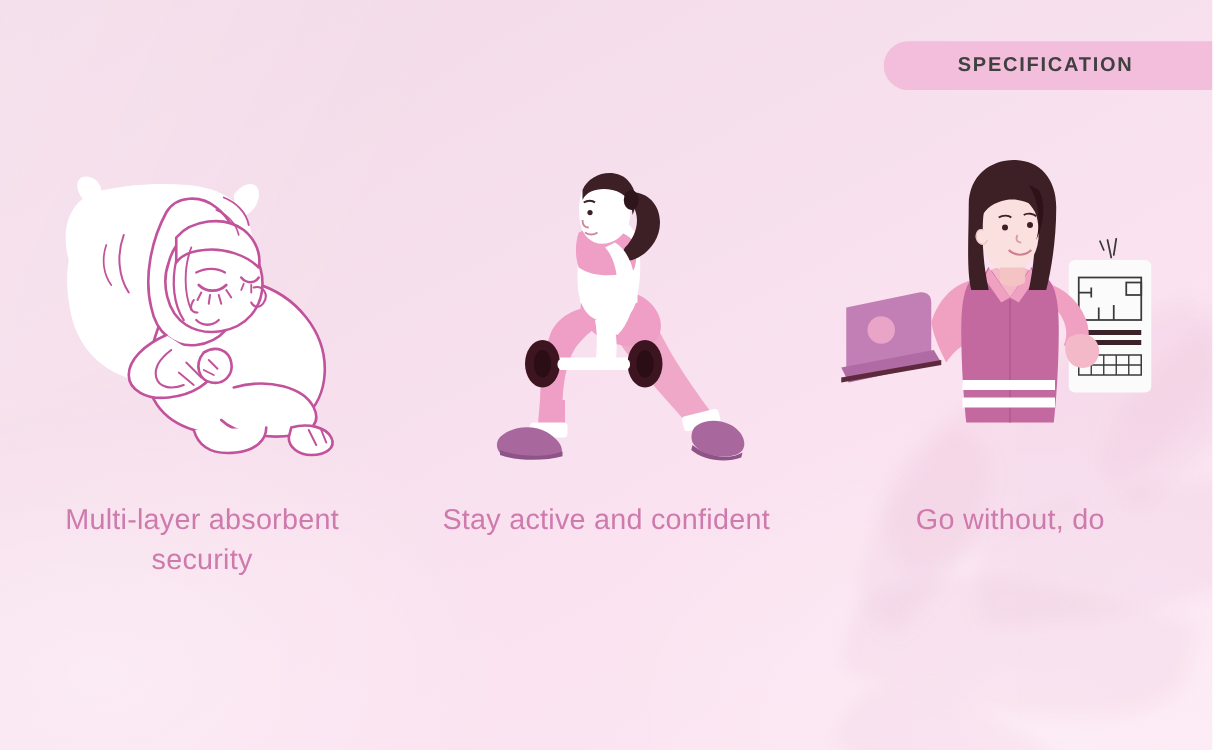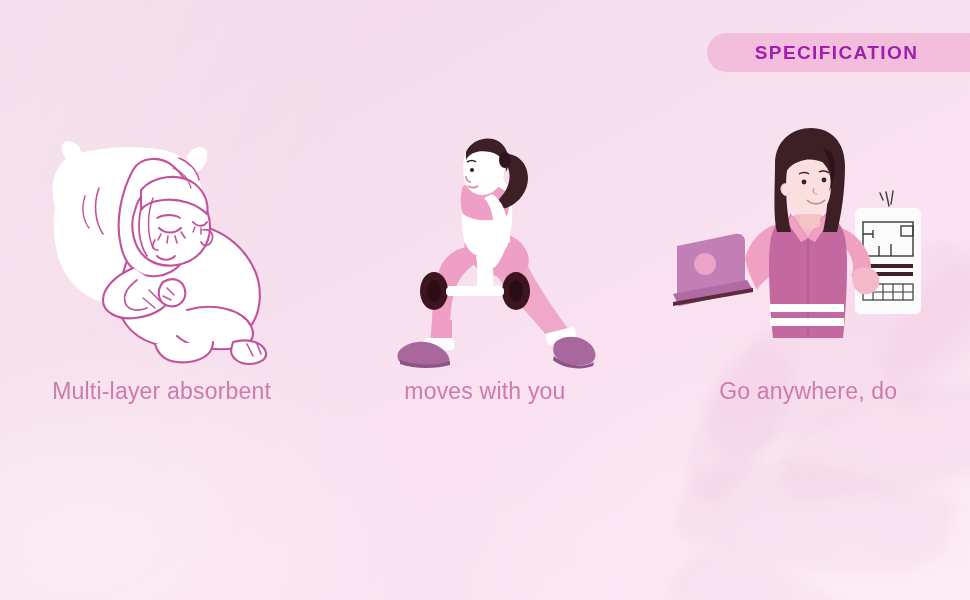--- a/index.html
+++ b/index.html
@@ -55,36 +55,36 @@
   
   #spec-badge {
     position:absolute;
     left:707px; top:33px;
     width:263px; height:39px;
     background:#f2bedb;
     border-radius:22px 0 0 22px;
     display:flex; align-items:center; justify-content:center;
   }
   #spec-badge .label {
-    color:#a21caf;
-    font-size:19px;
+    color:#404040;
+    font-size:16px;
     font-weight:bold;
     letter-spacing:1.4px;
     white-space:nowrap;
     padding-right:4px;
   }
 
   
   #features {
     position:absolute;
     left:0; top:130px;
     width:970px;
     display:flex;
   }
-  .feature { width:323.3px; display:flex; flex-direction:column; align-items:center; }
+  .feature { width:323.3px; display:flex; flex-direction:column; align-items:center;gap:24px; }
   .art { width:250px; height:240px; position:relative; }
   .art svg { width:100%; height:100%; display:block; overflow:visible; }
 
   .caption {
     margin-top:6px;
     width:290px;
     text-align:center;
     color:#cf7aad;
     font-size:23px;
     line-height:1.38;
@@ -176,20 +176,21 @@
 
             <path d="M62 58 C56 74 58 92 66 104" stroke-width="1.6" fill="none"></path>
             <path d="M48 66 C44 78 46 90 52 98" stroke-width="1.4" fill="none"></path>
             <path d="M142 28 C152 32 160 40 162 50" stroke-width="1.5" fill="none"></path>
             <path d="M136 38 C146 42 152 50 154 58" stroke-width="1.3" fill="none"></path>
           </g>
         </svg>
       </div>
       <div class="caption">
         <div>Multi-layer absorbent</div>
+        <div>security</div>
       </div>
     </div>
 
     <div class="feature">
       <div class="art">
         <svg viewBox="0 0 250 240" xmlns="http://www.w3.org/2000/svg">
 
           <path d="M126 118 C142 114 160 120 168 136 C180 160 196 182 206 196
                    L214 206 L196 216 L182 200 C166 182 146 160 134 142 Z" fill="#f0a8c8"></path>
 
@@ -245,21 +246,21 @@
           <path d="M42 218 C52 210 68 210 78 216 C88 222 92 230 88 234
                    C76 238 52 238 42 234 C36 230 36 222 42 218 Z" fill="#a8689e"></path>
           <path d="M40 230 C56 236 78 236 90 231 L90 235 C76 239 54 239 40 234 Z" fill="#8e5487"></path>
 
           <path d="M198 210 C208 204 224 206 232 216 C238 224 236 232 228 234
                    C214 238 198 232 194 224 C192 218 194 212 198 210 Z" fill="#a8689e"></path>
           <path d="M194 226 C206 236 224 238 234 232 L233 236 C220 241 202 238 193 230 Z" fill="#8e5487"></path>
         </svg>
       </div>
       <div class="caption">
-        <div>moves with you</div>
+        <div>Stay active and confident</div>
       </div>
     </div>
 
     <div class="feature">
       <div class="art">
         <svg viewBox="0 0 250 240" xmlns="http://www.w3.org/2000/svg">
 
           <g>
             <rect x="172" y="78" width="66" height="106" rx="5" fill="#fbfbfb"></rect>
 
@@ -328,18 +329,18 @@
           <path d="M116 44 C119 42 124 42 126 44" stroke="#3d1f26" stroke-width="1.5" fill="none"></path>
           <path d="M136 42 C139 40 144 41 146 43" stroke="#3d1f26" stroke-width="1.5" fill="none"></path>
 
           <path d="M131 58 C129 62 131 64 134 64" stroke="#d79aa4" stroke-width="1.4" fill="none"></path>
           <path d="M124 70 C129 75 137 75 142 70" stroke="#cf7f8e" stroke-width="1.7" fill="none"></path>
 
           <path d="M117 84 L137 84 L137 96 C131 100 123 100 117 96 Z" fill="#f4c4c4"></path>
         </svg>
       </div>
       <div class="caption">
-        <div>Go anywhere, do</div>
+        <div>Go without, do</div>
       </div>
     </div>
 
   </div>
 </div>
 
 </body></html>

